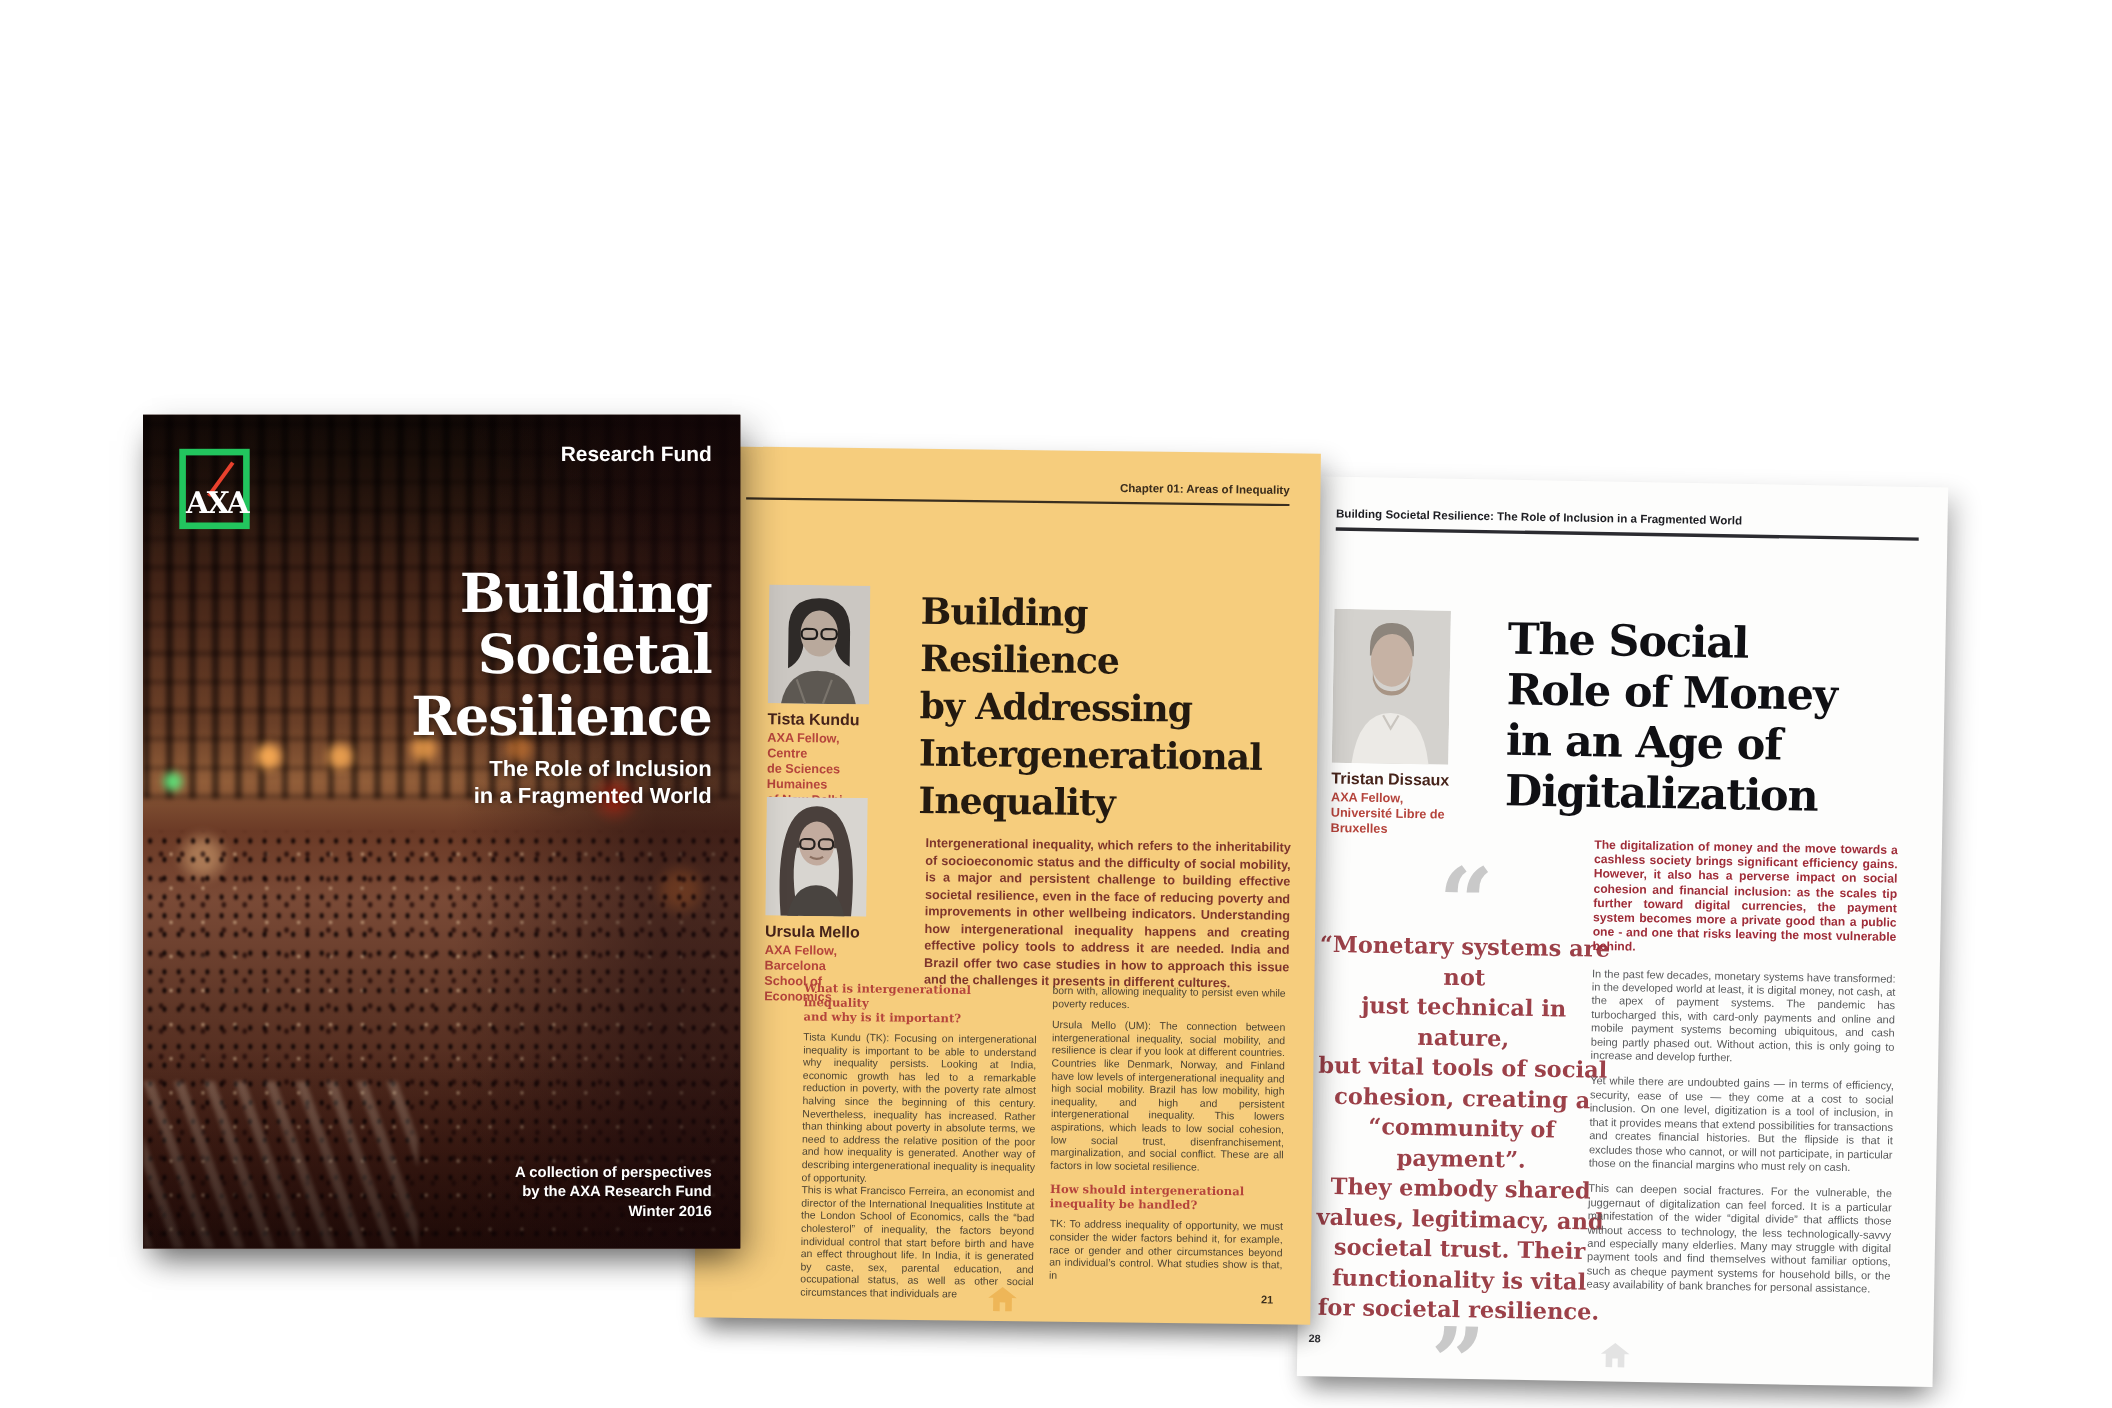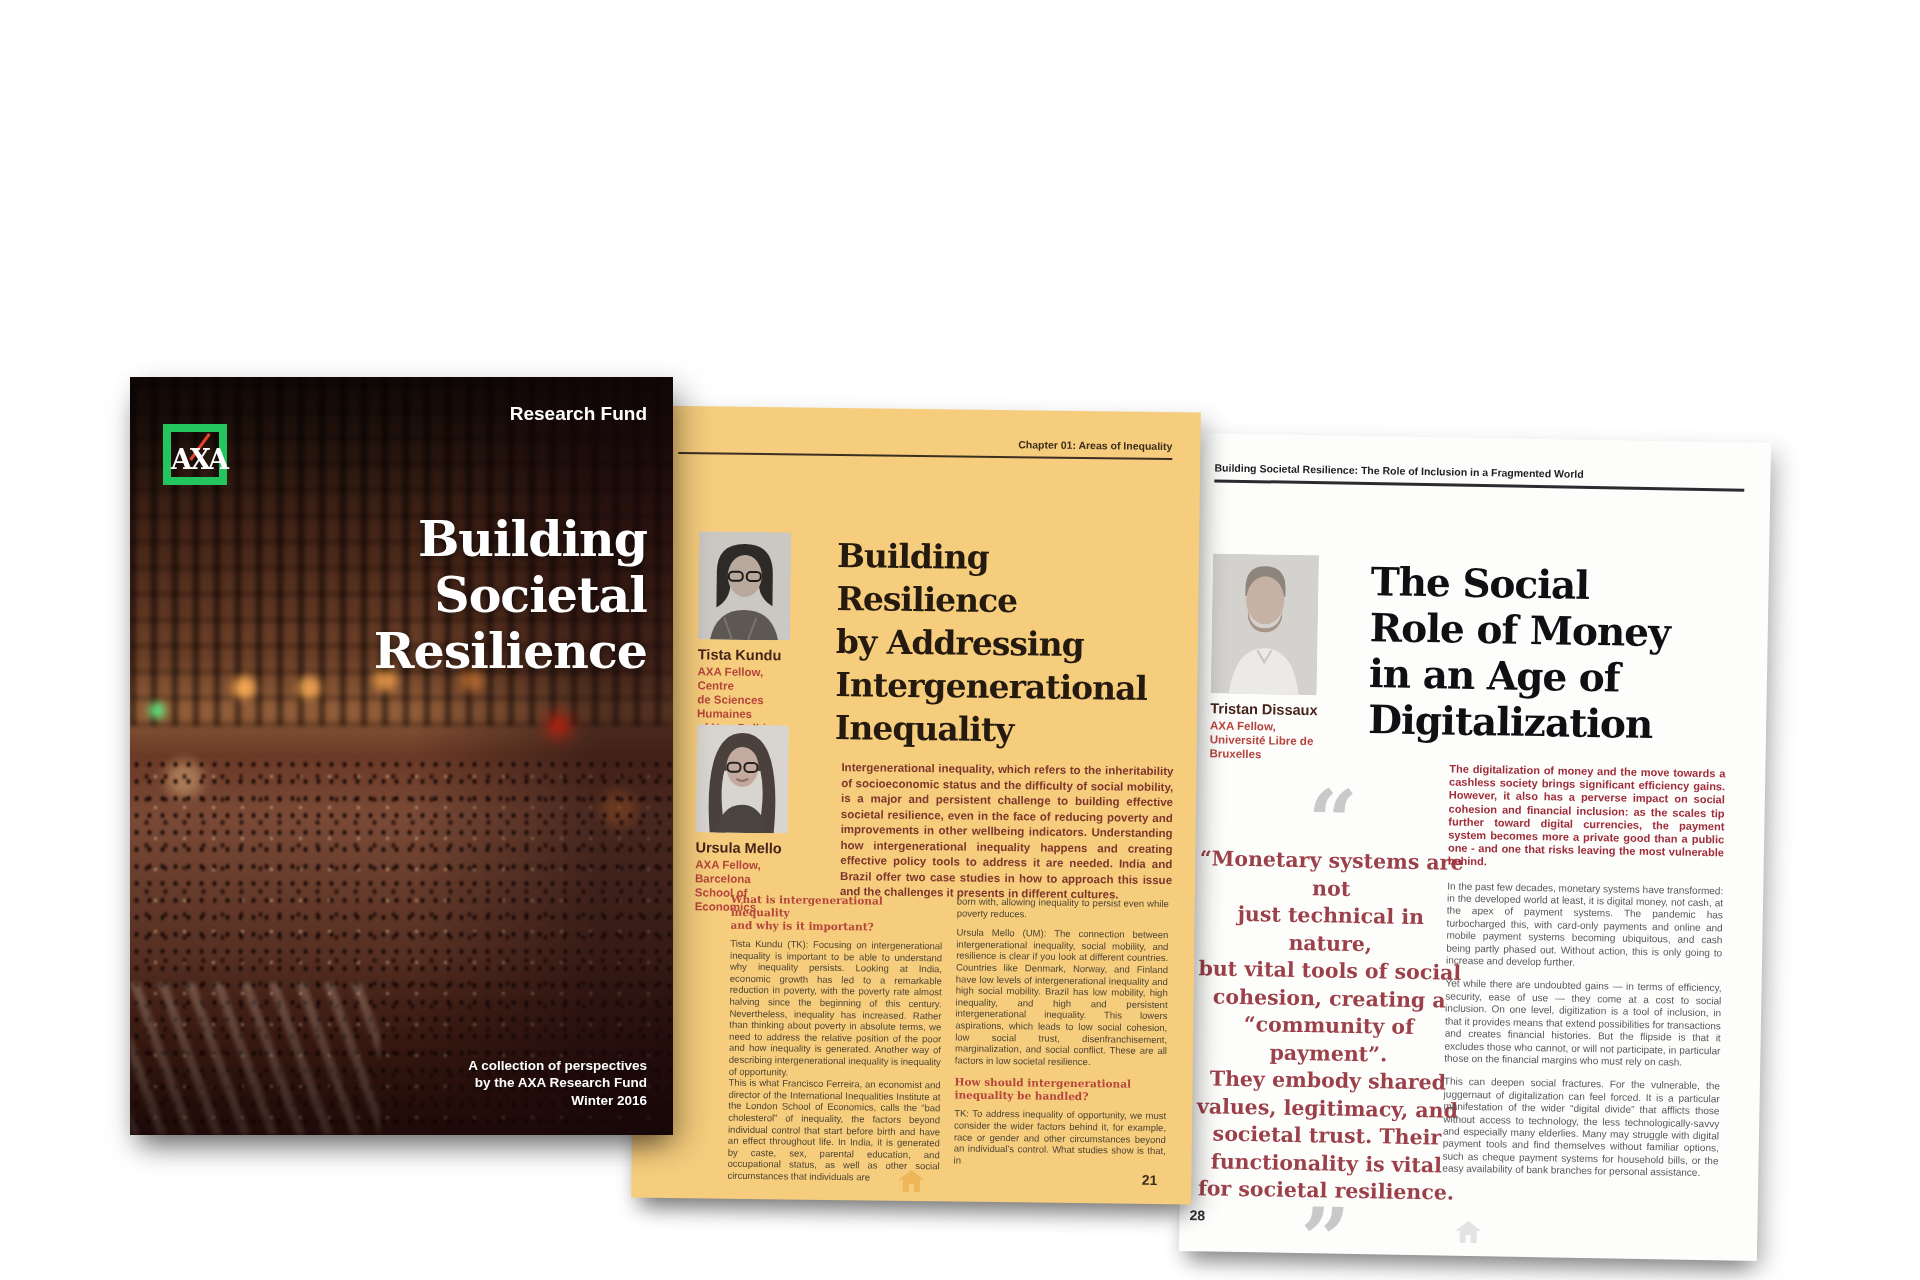--- a/index.html
+++ b/index.html
@@ -35,22 +35,22 @@
       radial-gradient(rgba(255,228,185,.5) 1px, transparent 1.9px);
       background-size:13px 17px, 19px 23px, 29px 31px;
       background-position:0 0, 7px 9px, 11px 5px;}
   .ph-cross{position:absolute;left:0;bottom:0;width:46%;height:20%;filter:blur(2px);opacity:.5;
       background:repeating-linear-gradient(70deg, rgba(240,220,195,.55) 0 9px, transparent 9px 26px);}
   .ph-vig{background:
       radial-gradient(120% 95% at 42% 55%, transparent 52%, rgba(16,4,6,.5) 84%, rgba(10,2,4,.78) 100%),
       linear-gradient(to right, transparent 52%, rgba(22,6,9,.5) 86%),
       linear-gradient(to top, rgba(14,4,4,.55), transparent 24%),
       linear-gradient(to bottom, rgba(0,0,0,.45), transparent 18%);}
-  .axa-logo{position:absolute;left:33px;top:31px;width:64px;height:61px;border:8px solid #22c55e;
-            box-sizing:border-box;margin-top:16px;}
+  .axa-logo{position:absolute;left:33px;top:31px;width:64px;height:73px;border:6px solid #22c55e;
+            box-sizing:border-box;}
   .axa-text{position:absolute;left:0;right:0;bottom:2px;text-align:center;color:#fff;
             font-family:"DejaVu Serif", serif;font-weight:bold;font-size:27px;letter-spacing:-2px;}
   .axa-slash{position:absolute;inset:0;width:100%;height:100%;}
   .research-fund{position:absolute;right:26px;top:26px;color:#fff;font-weight:bold;font-size:19px;}
   .cover-title{position:absolute;right:26px;top:134px;margin:0;text-align:right;color:#fff;
       font-family:"DejaVu Serif", serif;font-weight:bold;font-size:49px;line-height:56px;
       letter-spacing:-1px;text-shadow:0 2px 8px rgba(0,0,0,.55);}
   .cover-subtitle{position:absolute;right:26px;top:310px;text-align:right;color:#fff;
       font-weight:bold;font-size:20px;line-height:25px;text-shadow:0 1px 6px rgba(0,0,0,.5);}
   .cover-footer{position:absolute;right:26px;bottom:26px;text-align:right;color:#fff;
@@ -72,21 +72,21 @@
       font-weight:bold;font-size:33px;line-height:43px;letter-spacing:-1px;color:#241a10;}
   .ch-intro{position:absolute;left:205px;right:23px;top:352px;margin:0;text-align:justify;
       font-weight:bold;font-size:11.5px;line-height:15.5px;color:#7e352c;}
   .ch-cols{position:absolute;left:96px;right:26px;top:486px;display:flex;gap:14px;}
   .ch-col{flex:1;}
   .ch-sub{margin:0 0 6px 0;font-size:10.5px;line-height:13px;font-weight:bold;color:#b5443c;
       font-family:"DejaVu Serif", serif;}
   .ch-col p.body{margin:0 0 8px 0;text-align:justify;font-size:9.5px;line-height:11.6px;color:#4e4433;}
   .ch-col p.body.tight{margin-bottom:0;}
   .ch-sub.mid{margin-top:10px;}
-  .pageno{position:absolute;font-size:14px;font-weight:bold;}
+  .pageno{position:absolute;font-size:10px;font-weight:bold;}
   .ch-pageno{right:34px;bottom:16px;color:#3c2f1d;}
   .home-btn{position:absolute;left:50%;transform:translateX(-50%);bottom:8px;width:28px;height:24px;
       cursor:pointer;}
   .home-btn svg{display:block;width:100%;height:100%;}
 
   
   .money{left:1186px;top:438px;width:578px;height:818px;background:#fdfdfc;z-index:10;
       transform:rotate(1deg);
       box-shadow:0 16px 22px -8px rgba(0,0,0,.4), 10px 8px 22px rgba(0,0,0,.18);}
   .mo-header{position:absolute;left:22px;top:28px;font-size:10.5px;font-weight:bold;color:#1d1d22;}
@@ -127,20 +127,22 @@
       <svg class="axa-slash" viewBox="0 0 100 100">
         <line x1="82" y1="4" x2="40" y2="62" stroke="#e8412d" stroke-width="7"></line>
       </svg>
       <span class="axa-text">AXA</span>
     </div>
 
     <div class="research-fund">Research Fund</div>
     <h1 class="cover-title lines">Building
 Societal
 Resilience</h1>
+    <div class="cover-subtitle lines">The Role of Inclusion
+in a Fragmented World</div>
     <div class="cover-footer lines">A collection of perspectives
 by the AXA Research Fund
 Winter 2016</div>
   </section>
 
   <section class="page chapter">
     <div class="ch-header">Chapter 01: Areas of Inequality</div>
     <div class="ch-rule"></div>
 
     <div class="author author-1">

